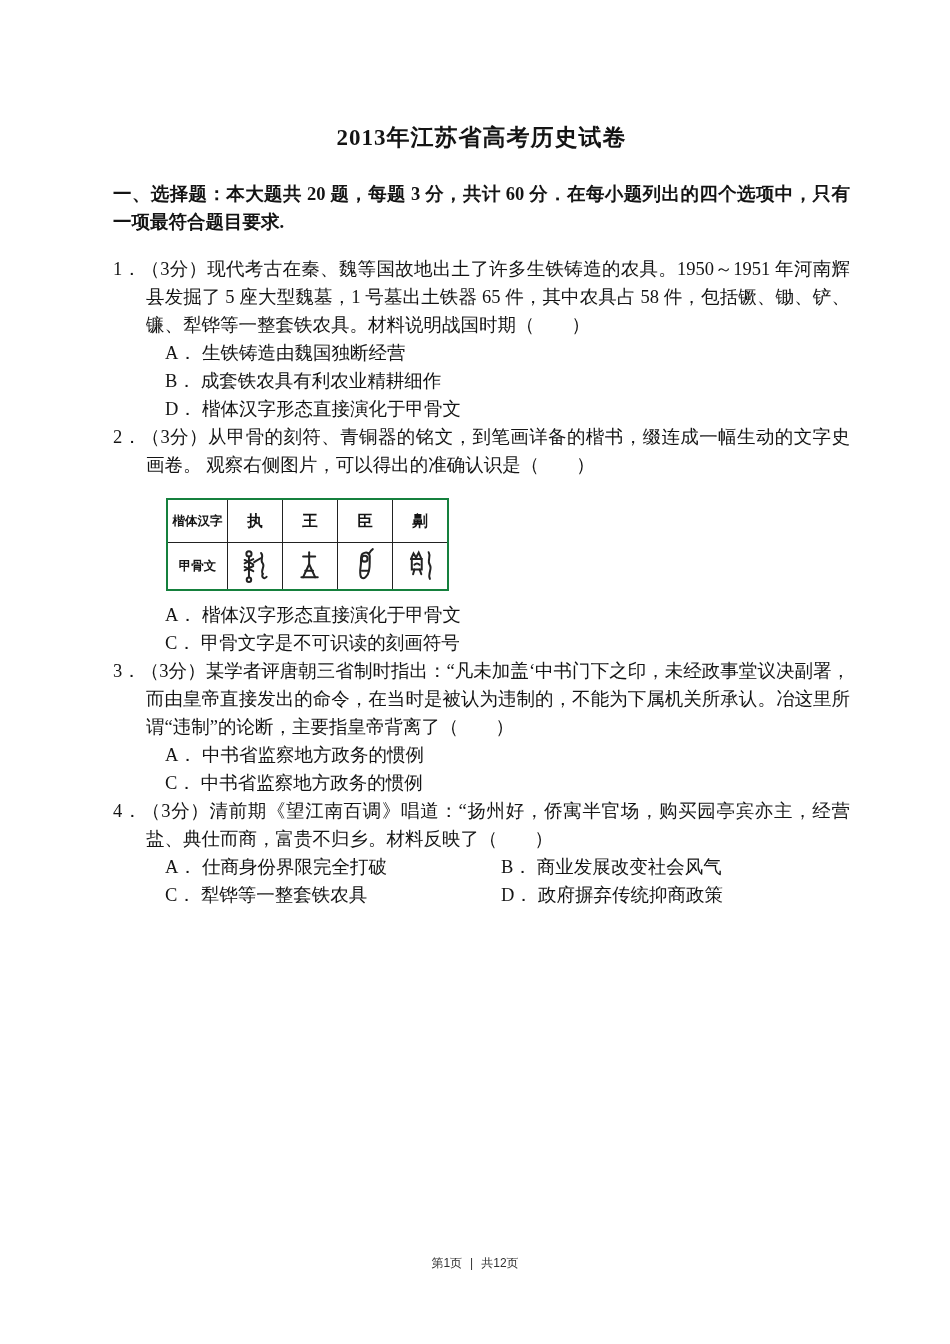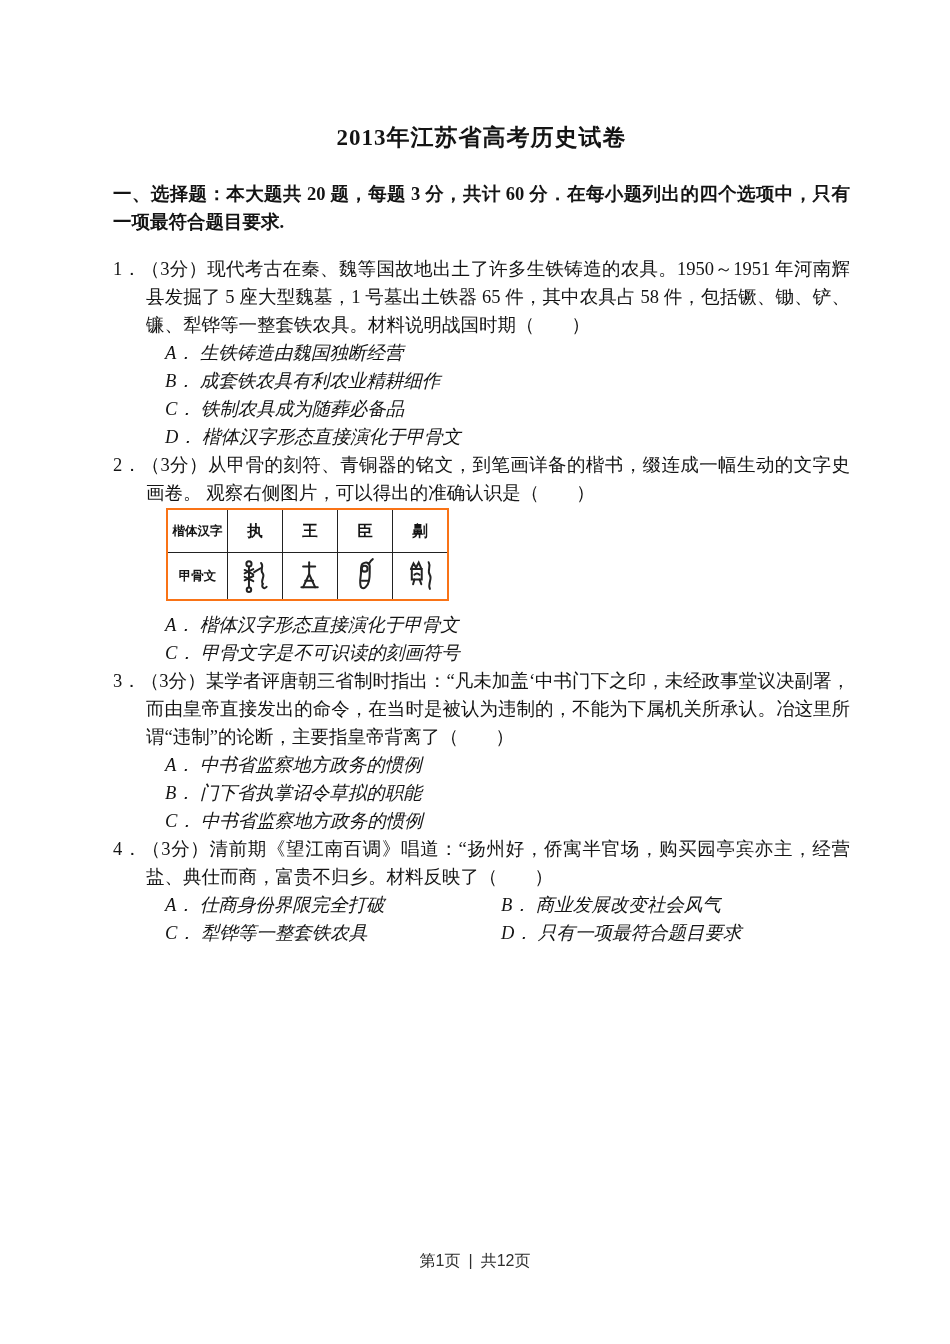--- a/index.html
+++ b/index.html
@@ -17,66 +17,65 @@
     text-align:center;
     font-size:23px;font-weight:700;
     letter-spacing:1px;
   }
   .text{font-size:18.5px;line-height:28px;}
   .intro{margin-top:27px;font-weight:700;text-align:justify;}
   .question{margin:0;}
   .stem{margin:0;padding-left:33px;text-indent:-33px;text-align:justify;}
   .qnum{display:inline;}
   .options{margin:0;padding-left:52px;list-style:none;}
-  .option{white-space:nowrap;font-style:italic;}
+  .option{white-space:nowrap;}
   .opt-label{margin-right:5px;}
   .options-grid{
     display:grid;
     grid-template-columns:336px auto;
     padding-left:52px;
   }
   table.oracle{
     border-collapse:collapse;
-    margin:1px 0 10px 53px;
-    border:2px solid #f97316;
+    margin:19px 0 10px 53px;
+    border:2px solid #15803d;
   }
   table.oracle td{
     border:1.5px solid #222;
     text-align:center;vertical-align:middle;
     padding:0;
   }
   td.cat{width:59px;font-size:12.5px;font-weight:600;letter-spacing:0px;}
   td.chr{width:54px;font-size:15.5px;font-weight:600;}
   tr.r1 td{height:42px;}
   tr.r2 td{height:46px;}
   .glyph svg{display:block;margin:0 auto;}
   .footer{
     position:absolute;left:0;right:0;bottom:72px;
     text-align:center;
     font-family:"Liberation Sans","DejaVu Sans",sans-serif;
-    font-size:16px;color:#2e2e2e;
+    font-size:12px;color:#2e2e2e;
   }
   .footer span{margin:0 4px;}
 </style>
 </head>
 <body>
 
 <div class="page">
   <div class="content">
 
     <h1 class="doc-title">2013年江苏省高考历史试卷</h1>
 
     <p class="intro text">一、选择题：本大题共 20 题，每题 3 分，共计 60 分．在每小题列出的四个选项中，只有一项最符合题目要求.</p>
 
     <div class="question text">
       <p class="stem"><span class="qnum">1．</span><span>（3分）现代考古在秦、魏等国故地出土了许多生铁铸造的农具。1950～1951 年河南辉县发掘了 5 座大型魏墓，1 号墓出土铁器 65 件，其中农具占 58 件，包括镢、锄、铲、镰、犁铧等一整套铁农具。材料说明战国时期（　　）</span></p>
       <div class="options">
         <div class="option"><span class="opt-label">A．</span><span>生铁铸造由魏国独断经营</span></div>
         <div class="option"><span class="opt-label">B．</span><span>成套铁农具有利农业精耕细作</span></div>
-        <div class="option"><span class="opt-label">C．</span><span>铁制农具成为随葬必备品</span></div>
         <div class="option"><span class="opt-label">D．</span><span>楷体汉字形态直接演化于甲骨文</span></div>
       </div>
     </div>
 
     <div class="question text">
       <p class="stem"><span class="qnum">2．</span><span>（3分）从甲骨的刻符、青铜器的铭文，到笔画详备的楷书，缀连成一幅生动的文字史画卷。 观察右侧图片，可以得出的准确认识是（　　）</span></p>
 
       <table class="oracle">
         <tbody>
             <tr class="r1">
@@ -132,32 +131,31 @@
       <div class="options">
         <div class="option"><span class="opt-label">A．</span><span>楷体汉字形态直接演化于甲骨文</span></div>
         <div class="option"><span class="opt-label">C．</span><span>甲骨文字是不可识读的刻画符号</span></div>
       </div>
     </div>
 
     <div class="question text">
       <p class="stem"><span class="qnum">3．</span><span>（3分）某学者评唐朝三省制时指出：“凡未加盖‘中书门下之印，未经政事堂议决副署，而由皇帝直接发出的命令，在当时是被认为违制的，不能为下属机关所承认。冶这里所谓“违制”的论断，主要指皇帝背离了（　　）</span></p>
       <div class="options">
         <div class="option"><span class="opt-label">A．</span><span>中书省监察地方政务的惯例</span></div>
-        <div class="option"><span class="opt-label">B．</span><span>门下省执掌诏令草拟的职能</span></div>
         <div class="option"><span class="opt-label">C．</span><span>中书省监察地方政务的惯例</span></div>
       </div>
     </div>
 
     <div class="question text">
       <p class="stem"><span class="qnum">4．</span><span>（3分）清前期《望江南百调》唱道：“扬州好，侨寓半官场，购买园亭宾亦主，经营盐、典仕而商，富贵不归乡。材料反映了（　　）</span></p>
       <div class="options-grid text">
         <div class="option"><span class="opt-label">A．</span><span>仕商身份界限完全打破</span></div>
         <div class="option"><span class="opt-label">B．</span><span>商业发展改变社会风气</span></div>
         <div class="option"><span class="opt-label">C．</span><span>犁铧等一整套铁农具</span></div>
-        <div class="option"><span class="opt-label">D．</span><span>只有一项最符合题目要求</span></div>
+        <div class="option"><span class="opt-label">D．</span><span>政府摒弃传统抑商政策</span></div>
       </div>
     </div>
 
   </div>
 
   <div class="footer">
     <span>第1页</span><span>|</span><span>共12页</span>
   </div>
 </div>
 

